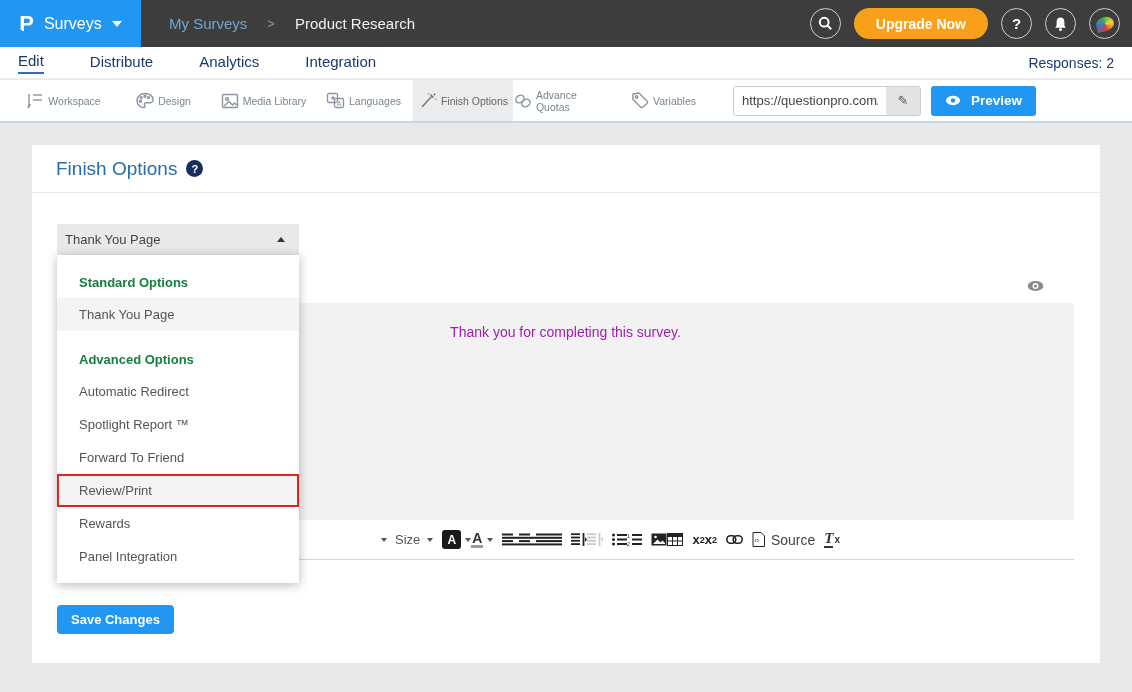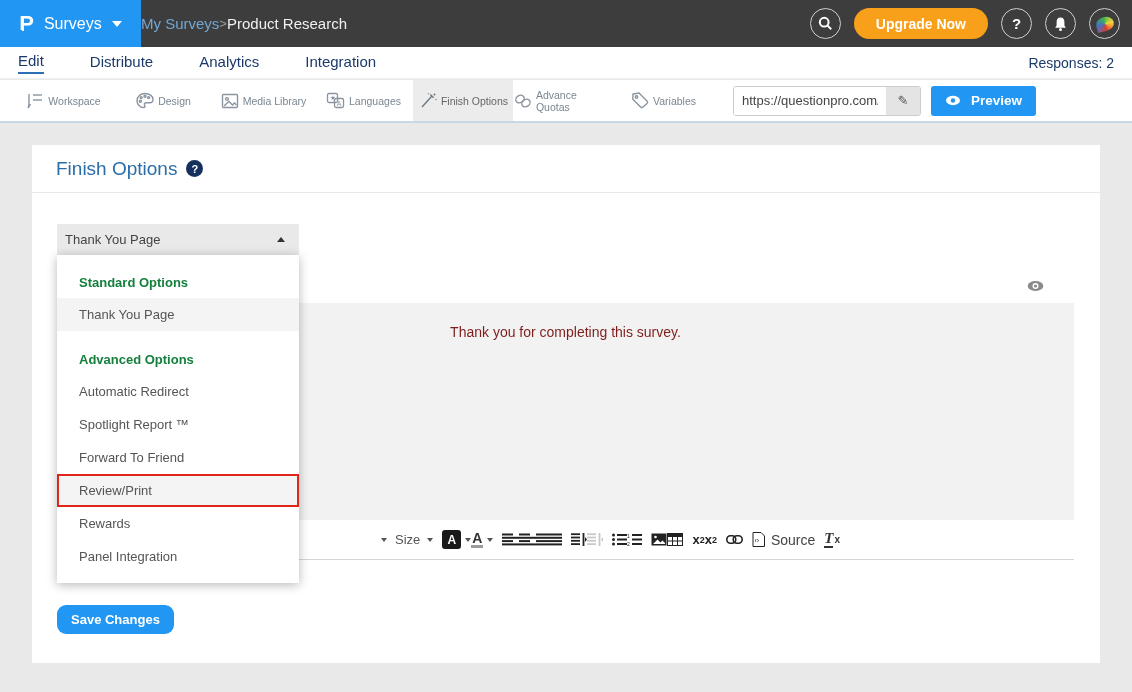--- a/index.html
+++ b/index.html
@@ -6,21 +6,21 @@
   html,body { width:1132px; height:692px; overflow:hidden; }
   body { font-family:"Liberation Sans", sans-serif; background:#e9e9e9; position:relative; }
 
   
   .app-header { position:absolute; left:0; top:0; width:1132px; height:47px; background:#3d3d3d; display:flex; align-items:center; }
   .logo-box { width:141px; height:47px; background:#2196f3; display:flex; align-items:center; justify-content:center; gap:10px; color:#fff; cursor:pointer; }
   .logo-p { font-size:22px; font-weight:bold; position:relative; line-height:1; }
   .logo-p .p-dot { position:absolute; left:-1px; bottom:1px; width:4px; height:4px; background:#2196f3; }
   .logo-label { font-size:16px; }
   .caret-down { width:0; height:0; border-left:5px solid transparent; border-right:5px solid transparent; border-top:6px solid #fff; display:inline-block; }
-  .breadcrumb { display:flex; align-items:center; gap:0; font-size:15px; }
+  .breadcrumb { display:flex; align-items:center; margin-left:28px; gap:20px; font-size:15px; }
   .crumb-parent { color:#72a7d3; cursor:pointer; }
   .crumb-sep { color:#9a9a9a; font-size:13px; }
   .crumb-current { color:#f0f0f0; }
   .header-right { margin-left:auto; display:flex; align-items:center; gap:13px; padding-right:12px; }
   .circle-btn { width:31px; height:31px; border:1px solid #cfcfcf; border-radius:50%; display:flex; align-items:center; justify-content:center; color:#fff; font-size:15px; font-weight:bold; cursor:pointer; background:transparent; }
   .upgrade-btn { background:#f9a01b; color:#fff; border:none; border-radius:16px; height:31px; padding:0 22px; font-size:14px; font-weight:bold; cursor:pointer; font-family:"Liberation Sans",sans-serif; }
   .avatar-swirl { width:18px; height:14px; border-radius:50% 50% 50% 0; background:conic-gradient(#3bb54a,#f5d33c,#e03c31,#4472c4,#3bb54a); transform:rotate(-15deg); }
 
   
   .nav-tabs { position:absolute; left:0; top:47px; width:1132px; height:32px; background:#fff; display:flex; align-items:center; padding:0 18px; gap:46px; border-bottom:1px solid #f0f0f0; }
@@ -54,37 +54,37 @@
   .dropdown-panel { position:absolute; left:25px; top:110px; width:242px; background:#fff; box-shadow:0 2px 10px rgba(0,0,0,0.28); z-index:10; padding:12px 0 10px 0; }
   .dd-header { font-size:13px; font-weight:bold; color:#15803d; padding:8px 0 8px 22px; }
   .dd-item { font-size:13px; color:#555; padding:9px 0 9px 22px; cursor:pointer; }
   .dd-item.selected { background:#f4f4f4; }
   .dd-item.flagged { background:#f4f4f4; border:2px solid #e0261c; padding:7px 0 7px 20px; }
   .dd-gap { height:13px; }
 
   
   .editor-wrap { position:absolute; left:25px; top:124px; width:1017px; }
   .editor-eye-row { height:34px; display:flex; align-items:center; justify-content:flex-end; padding-right:30px; }
-  .editor-content { height:217px; background:#f2f2f2; text-align:center; padding-top:21px; font-size:14px; color:#7f1d1d; cursor:text; }
+  .editor-content { height:217px; background:#f2f2f2; text-align:center; padding-top:21px; font-size:14px; color:#a21caf; cursor:text; }
   .editor-toolbar { height:40px; background:#fff; border-bottom:1px solid #d6d6d6; display:flex; align-items:center; padding-left:320px; }
   .tb { display:flex; align-items:center; color:#333; cursor:pointer; font-size:13px; }
   .tb .mini-caret { width:0; height:0; border-left:3.5px solid transparent; border-right:3.5px solid transparent; border-top:4px solid #555; margin-left:4px; }
   .tb-size { color:#555; margin-left:8px; }
   .abox { background:#1a1a1a; color:#fff; font-weight:bold; font-size:12px; width:19px; height:19px; border-radius:3px; display:flex; align-items:center; justify-content:center; }
   .acolor { font-weight:bold; font-size:14px; color:#333; border-bottom:3px solid #9b9b9b; line-height:1.05; padding:0 1px; }
   .tb svg { display:block; }
   .tb.disabled svg line, .tb.disabled svg rect { stroke:#c9c9c9; }
   .sub-sup { font-weight:bold; font-size:13px; color:#222; }
   .sub-sup small { font-size:9px; }
   .source-lbl { color:#444; margin-left:6px; font-size:14px; }
   .tfmt { font-family:"Liberation Serif",serif; font-style:italic; font-weight:bold; font-size:15px; border-bottom:2px solid #333; line-height:1; }
   .tfmt-x { font-size:10px; font-weight:bold; margin-left:1px; }
   .gap-l { margin-left:9px; }
 
-  .save-btn { position:absolute; left:25px; top:460px; height:29px; background:#2196f3; color:#fff; border:none; border-radius:9px; padding:0 14px; font-size:13px; font-weight:bold; cursor:pointer; font-family:"Liberation Sans",sans-serif; }
+  .save-btn { position:absolute; left:25px; top:460px; height:29px; background:#2196f3; color:#fff; border:none; border-radius:4px; padding:0 14px; font-size:13px; font-weight:bold; cursor:pointer; font-family:"Liberation Sans",sans-serif; }
 </style>
 </head>
 <body>
 
 <div class="app-header">
   <div class="logo-box">
     <span class="logo-p">P<span class="p-dot"></span></span>
     <span class="logo-label">Surveys</span>
     <span class="caret-down"></span>
   </div>

